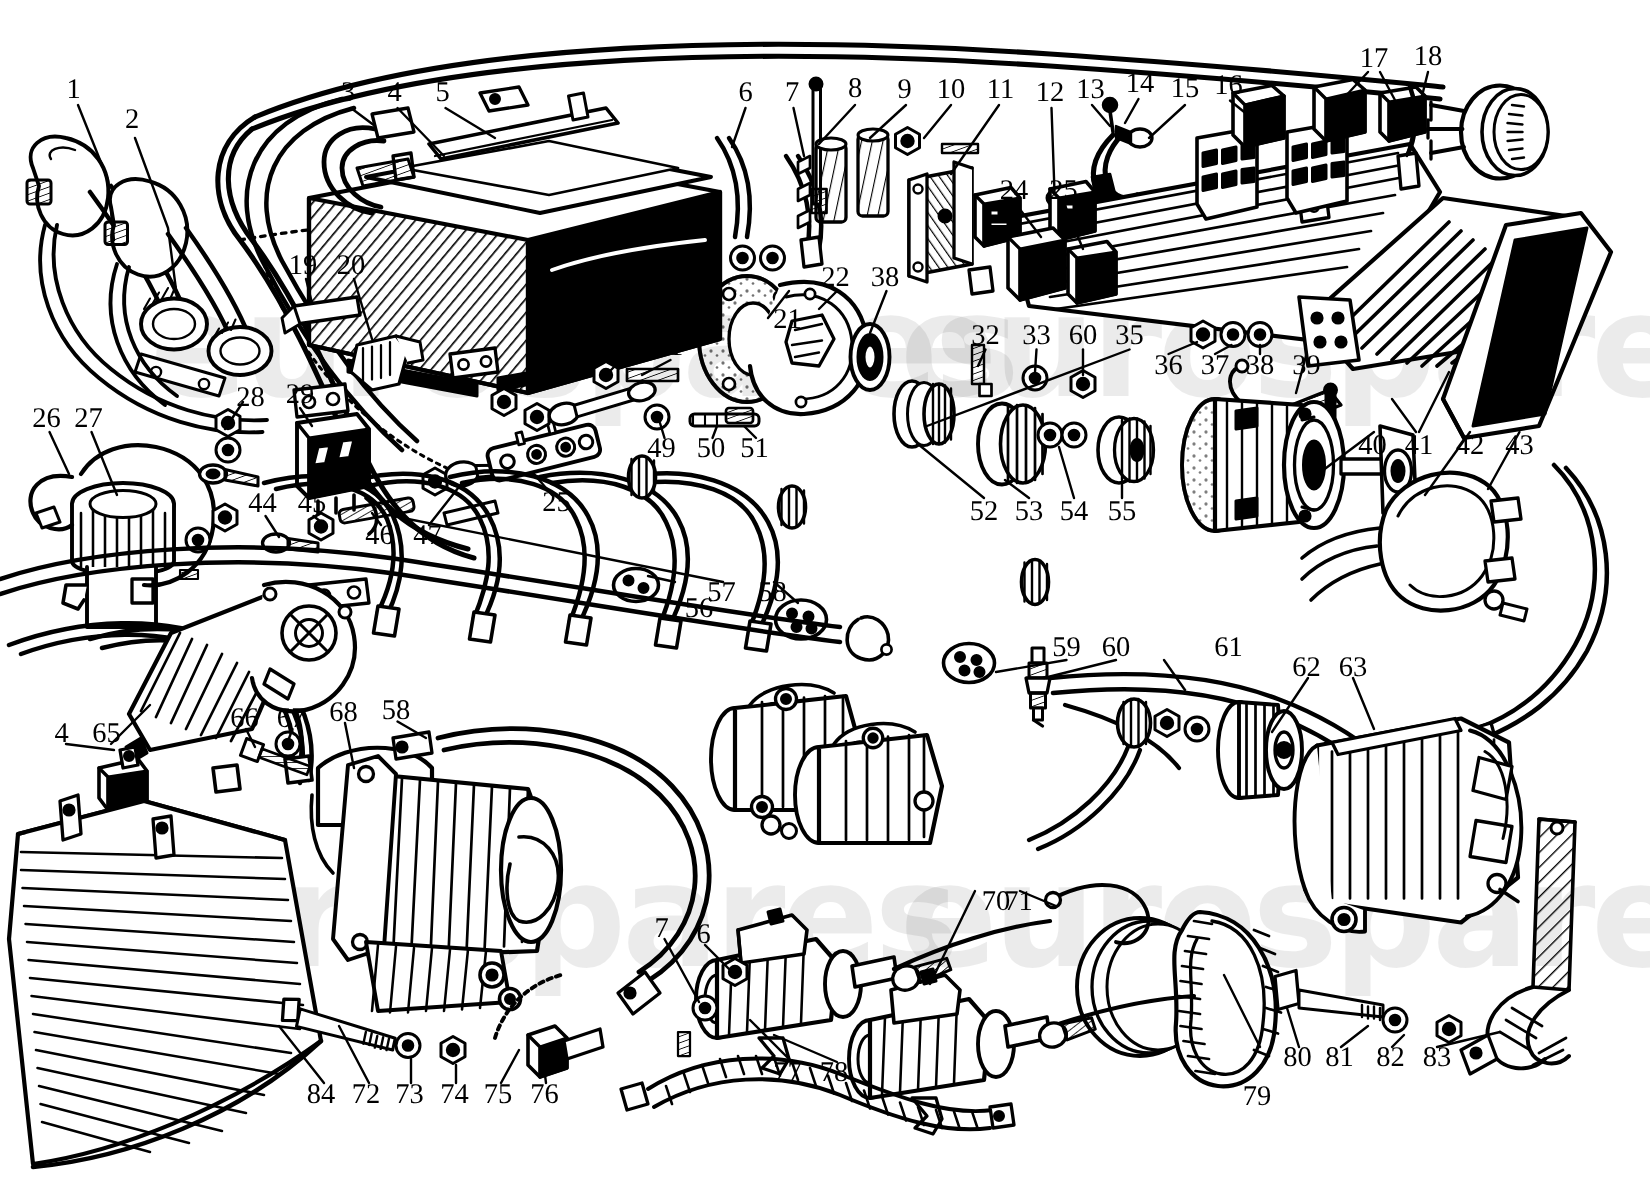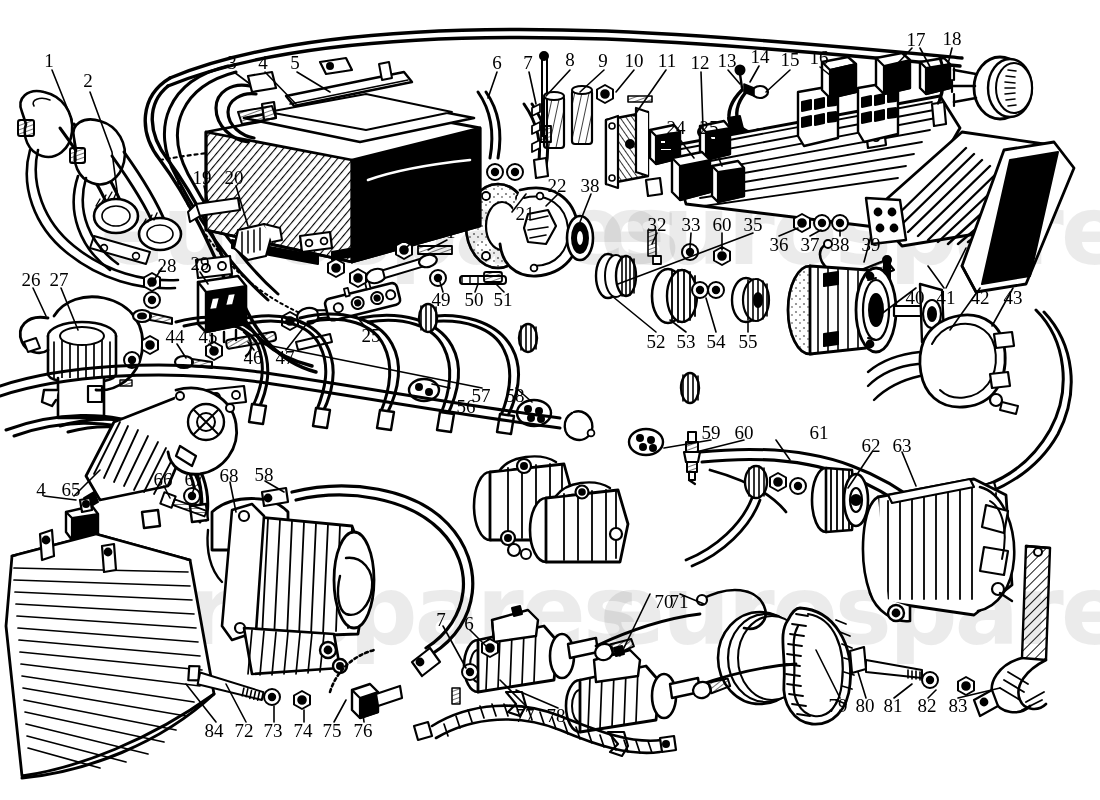--- a/index.html
+++ b/index.html
@@ -953,21 +953,21 @@
       <div class="callout" style="left: 163px; top: 479px;">66</div>
       <div class="callout" style="left: 194px; top: 479px;">67</div>
       <div class="callout" style="left: 229px; top: 475px;">68</div>
       <div class="callout" style="left: 264px; top: 474px;">58</div>
       <div class="callout" style="left: 664px; top: 601px;">70</div>
       <div class="callout" style="left: 679px; top: 601px;">71</div>
       <div class="callout" style="left: 441px; top: 619px;">7</div>
       <div class="callout" style="left: 469px; top: 623px;">6</div>
       <div class="callout" style="left: 525px; top: 715px;">77</div>
       <div class="callout" style="left: 556px; top: 715px;">78</div>
-      <div class="callout" style="left: 838px; top: 705px;">79</div>
+      <div class="callout" style="left: 838px; top: 731px;">79</div>
       <div class="callout" style="left: 865px; top: 705px;">80</div>
       <div class="callout" style="left: 893px; top: 705px;">81</div>
       <div class="callout" style="left: 927px; top: 705px;">82</div>
       <div class="callout" style="left: 958px; top: 705px;">83</div>
       <div class="callout" style="left: 214px; top: 730px;">84</div>
       <div class="callout" style="left: 244px; top: 730px;">72</div>
       <div class="callout" style="left: 273px; top: 730px;">73</div>
       <div class="callout" style="left: 303px; top: 730px;">74</div>
       <div class="callout" style="left: 332px; top: 730px;">75</div>
       <div class="callout" style="left: 363px; top: 730px;">76</div>

